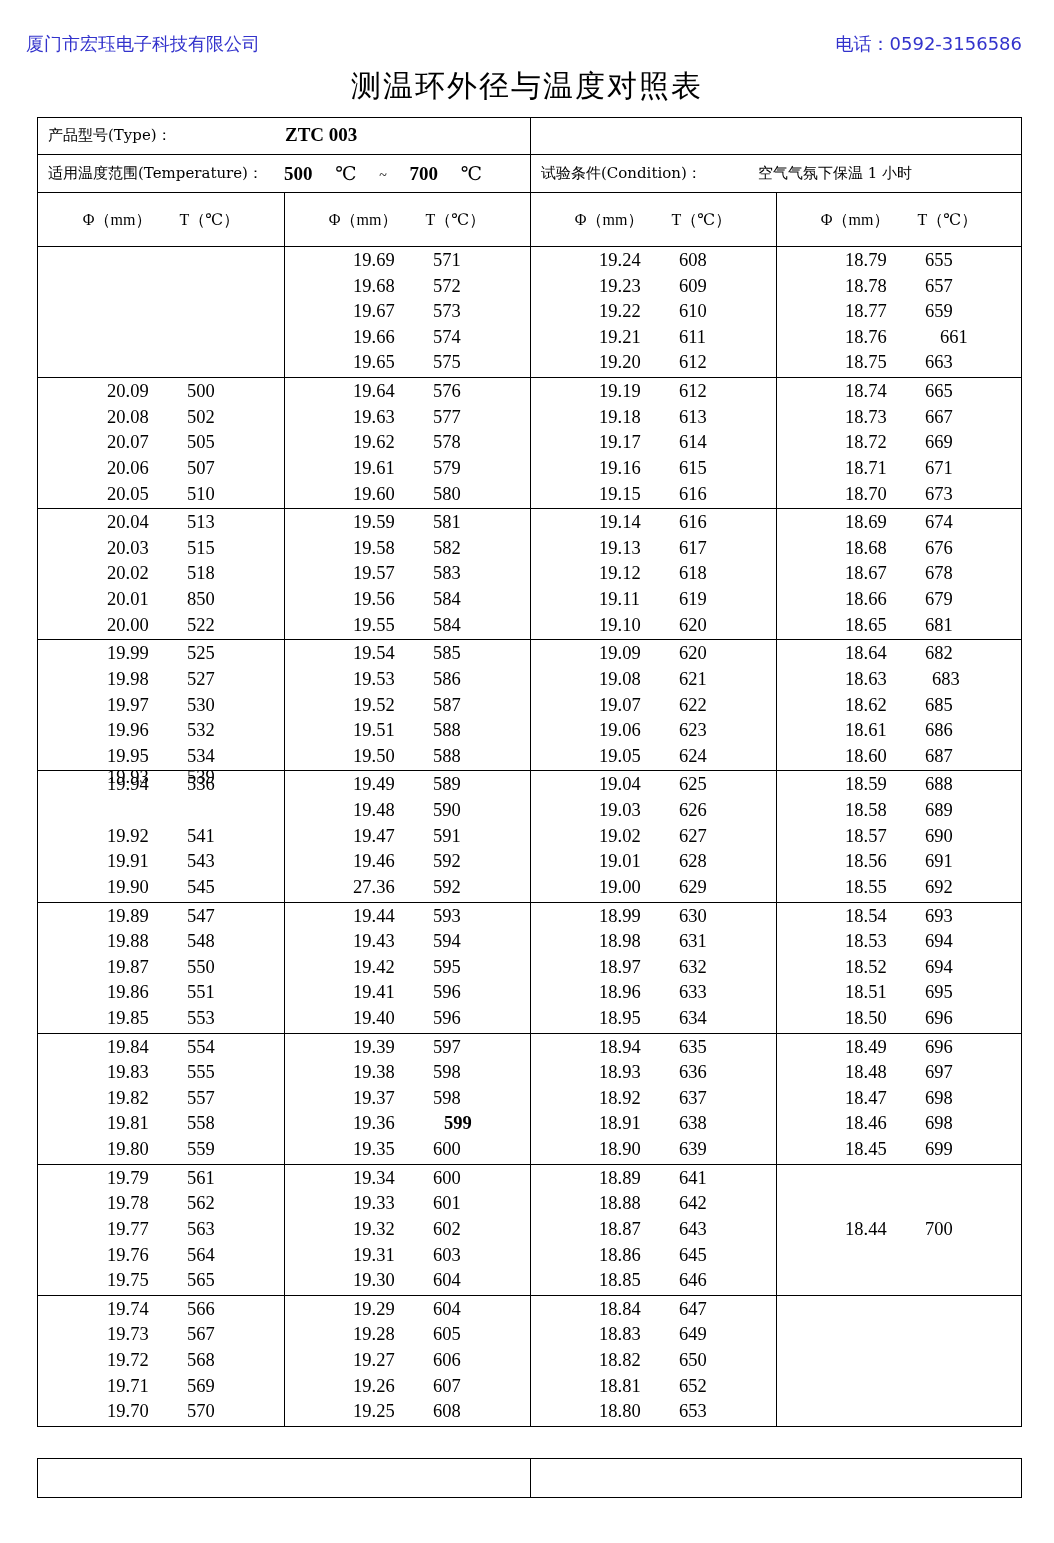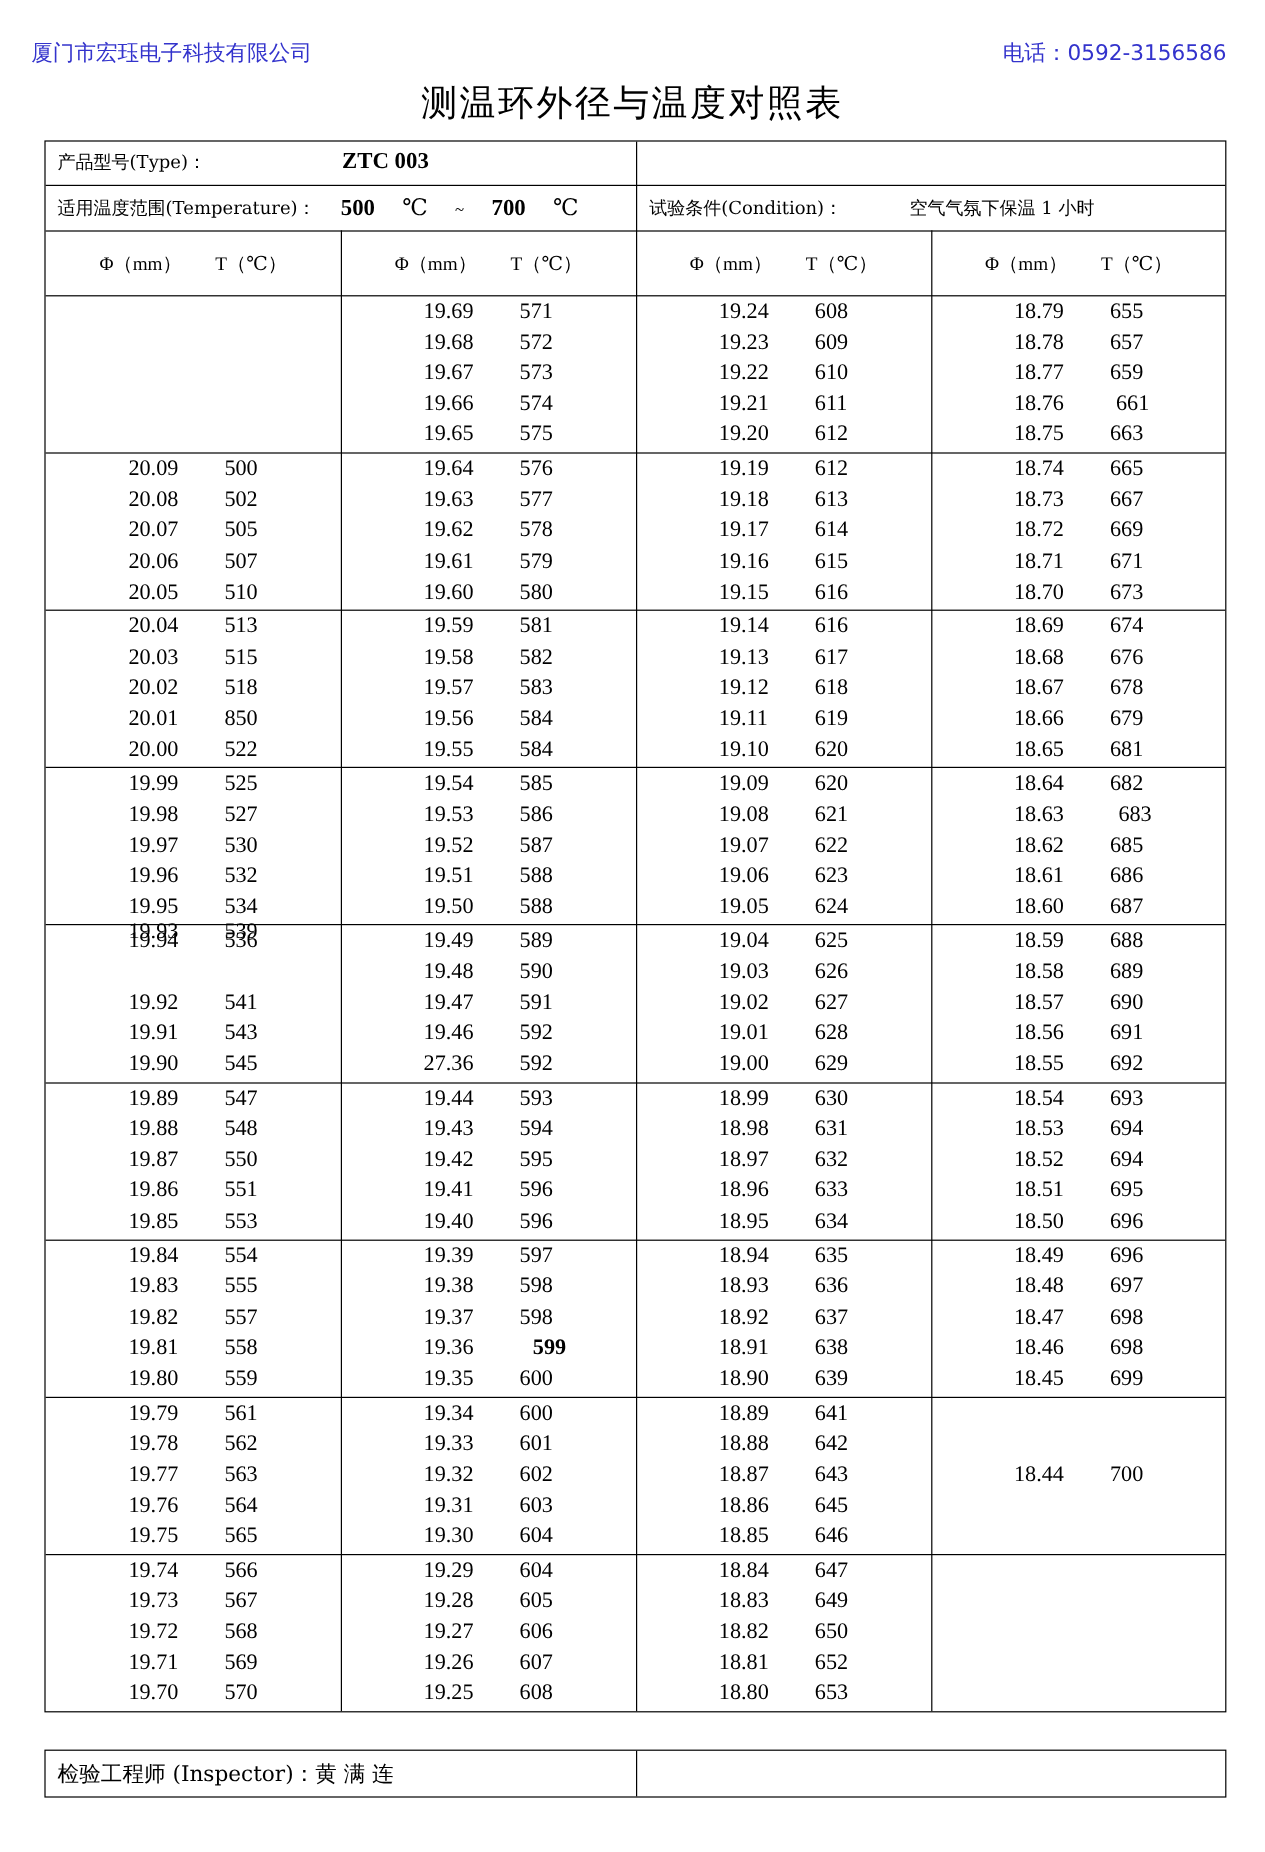--- a/index.html
+++ b/index.html
@@ -620,21 +620,21 @@
       <div class="drow" style="left: 738px; width: 246px; right: auto; top: 157.6px;">
         <span class="phi" style="left: 69px;">18.78</span>
         <span class="t" style="left: 149px;">657</span>
       </div>
       <div class="drow" style="left: 738px; width: 246px; right: auto; top: 183.2px;">
         <span class="phi" style="left: 69px;">18.77</span>
         <span class="t" style="left: 149px;">659</span>
       </div>
       <div class="drow" style="left: 738px; width: 246px; right: auto; top: 208.8px;">
         <span class="phi" style="left: 69px;">18.76</span>
-        <span class="t" style="left: 154px; font-family: Liberation Serif, serif;">661</span>
+        <span class="t" style="left: 164px; font-family: Liberation Serif, serif;">661</span>
       </div>
       <div class="drow" style="left: 738px; width: 246px; right: auto; top: 234.4px;">
         <span class="phi" style="left: 69px;">18.75</span>
         <span class="t" style="left: 149px;">663</span>
       </div>
       <div class="drow" style="left: 738px; width: 246px; right: auto; top: 263.1px;">
         <span class="phi" style="left: 69px;">18.74</span>
         <span class="t" style="left: 149px;">665</span>
       </div>
       <div class="drow" style="left: 738px; width: 246px; right: auto; top: 288.7px;">
@@ -770,18 +770,14 @@
         <span class="t" style="left: 149px;"></span>
       </div>
       <div class="drow" style="left: 738px; width: 246px; right: auto; top: 1152.1px;">
         <span class="phi" style="left: 69px;"></span>
         <span class="t" style="left: 149px;"></span>
       </div>
     </div>
 </div>
 
 <div class="footer">
-  <div class="cell" style="left:10px;">
-    <span>检验工程师 (Inspector)：</span>
-    <span>黄 满 连</span>
-  </div>
   <div class="vline" style="left:492px; top:0; height:38px;"></div>
 </div>
 
 </body></html>

